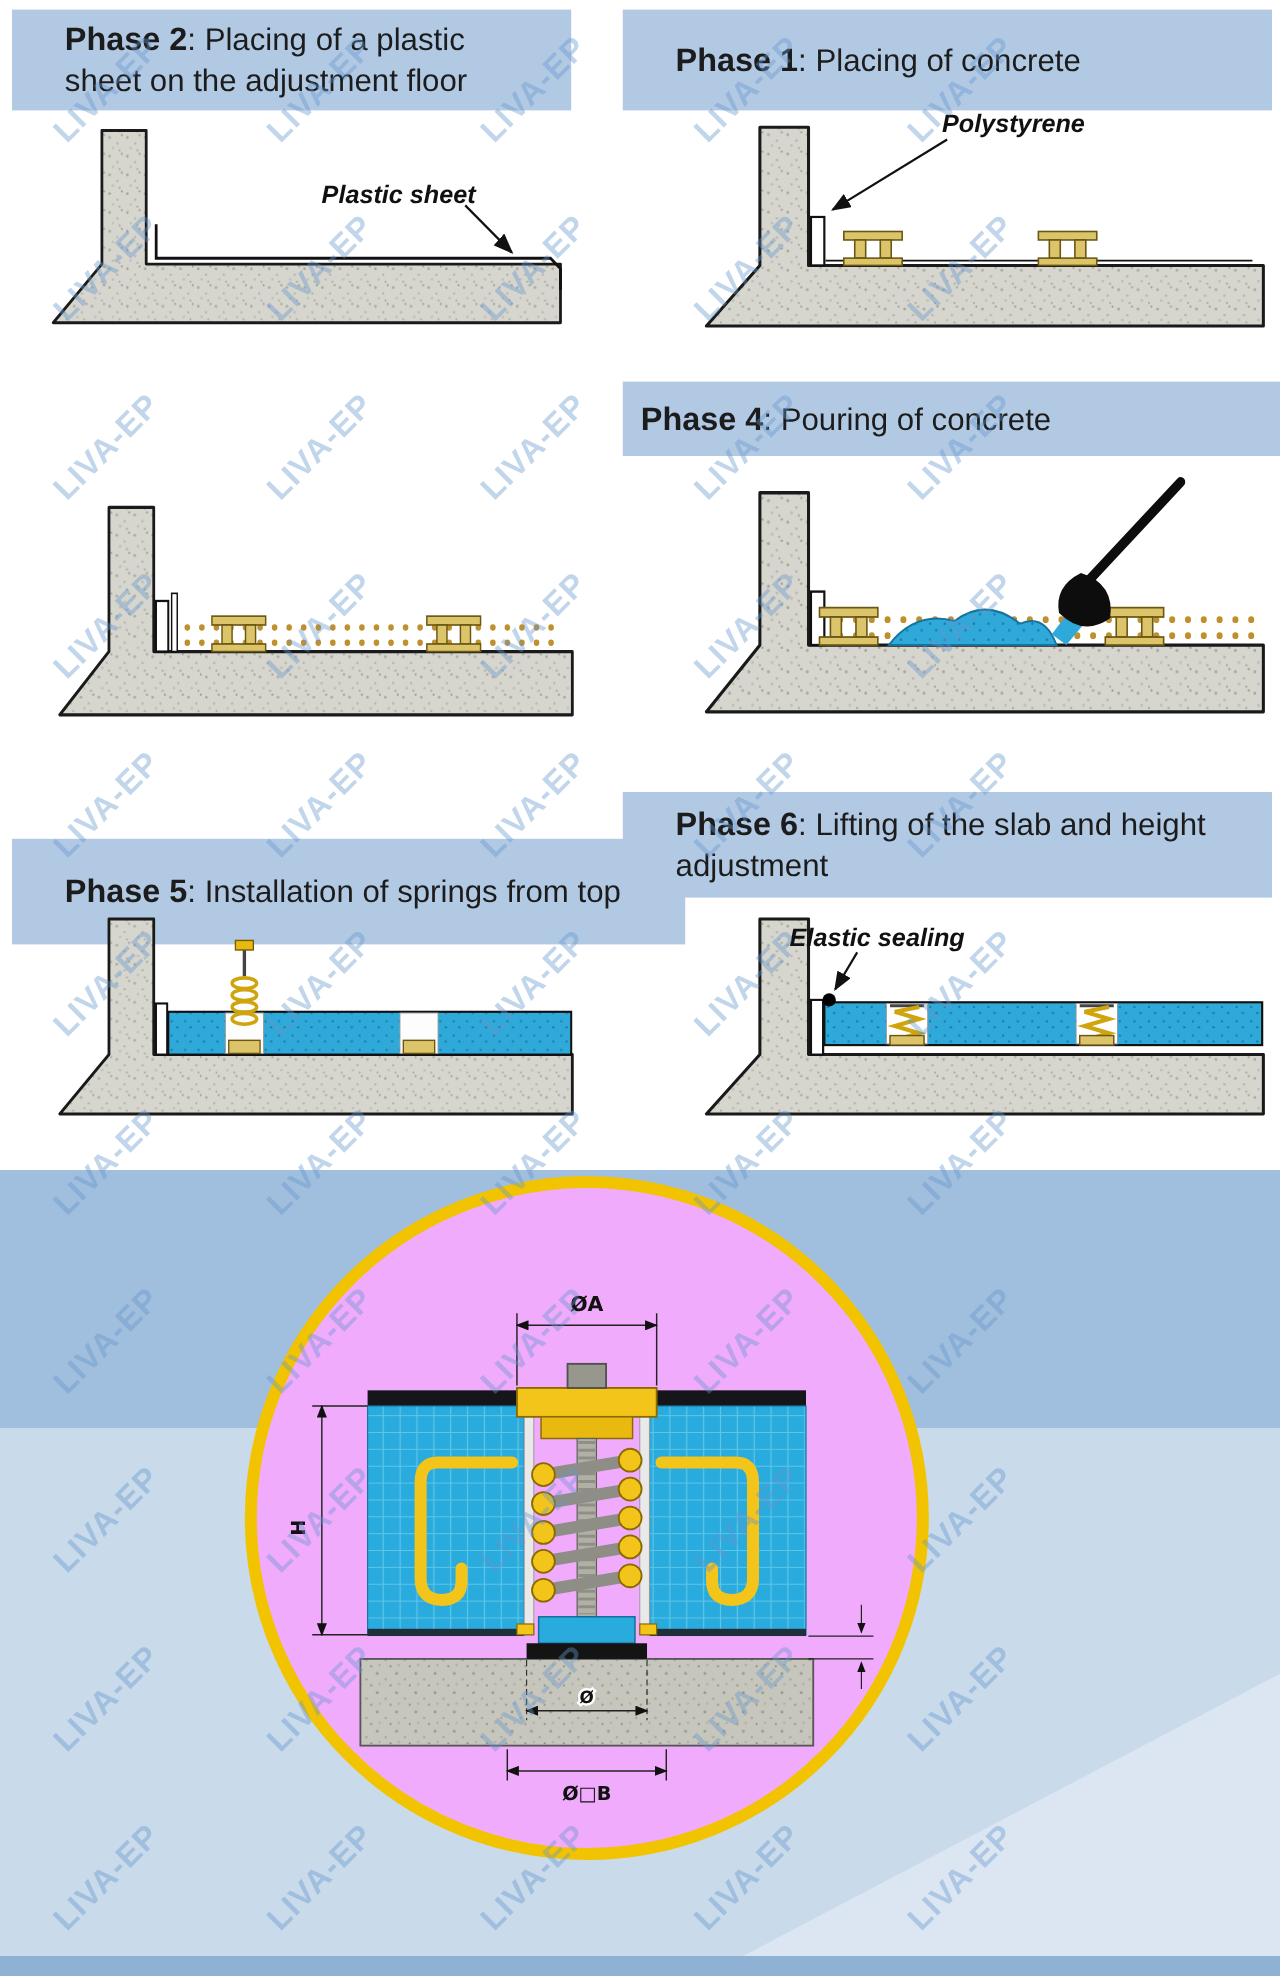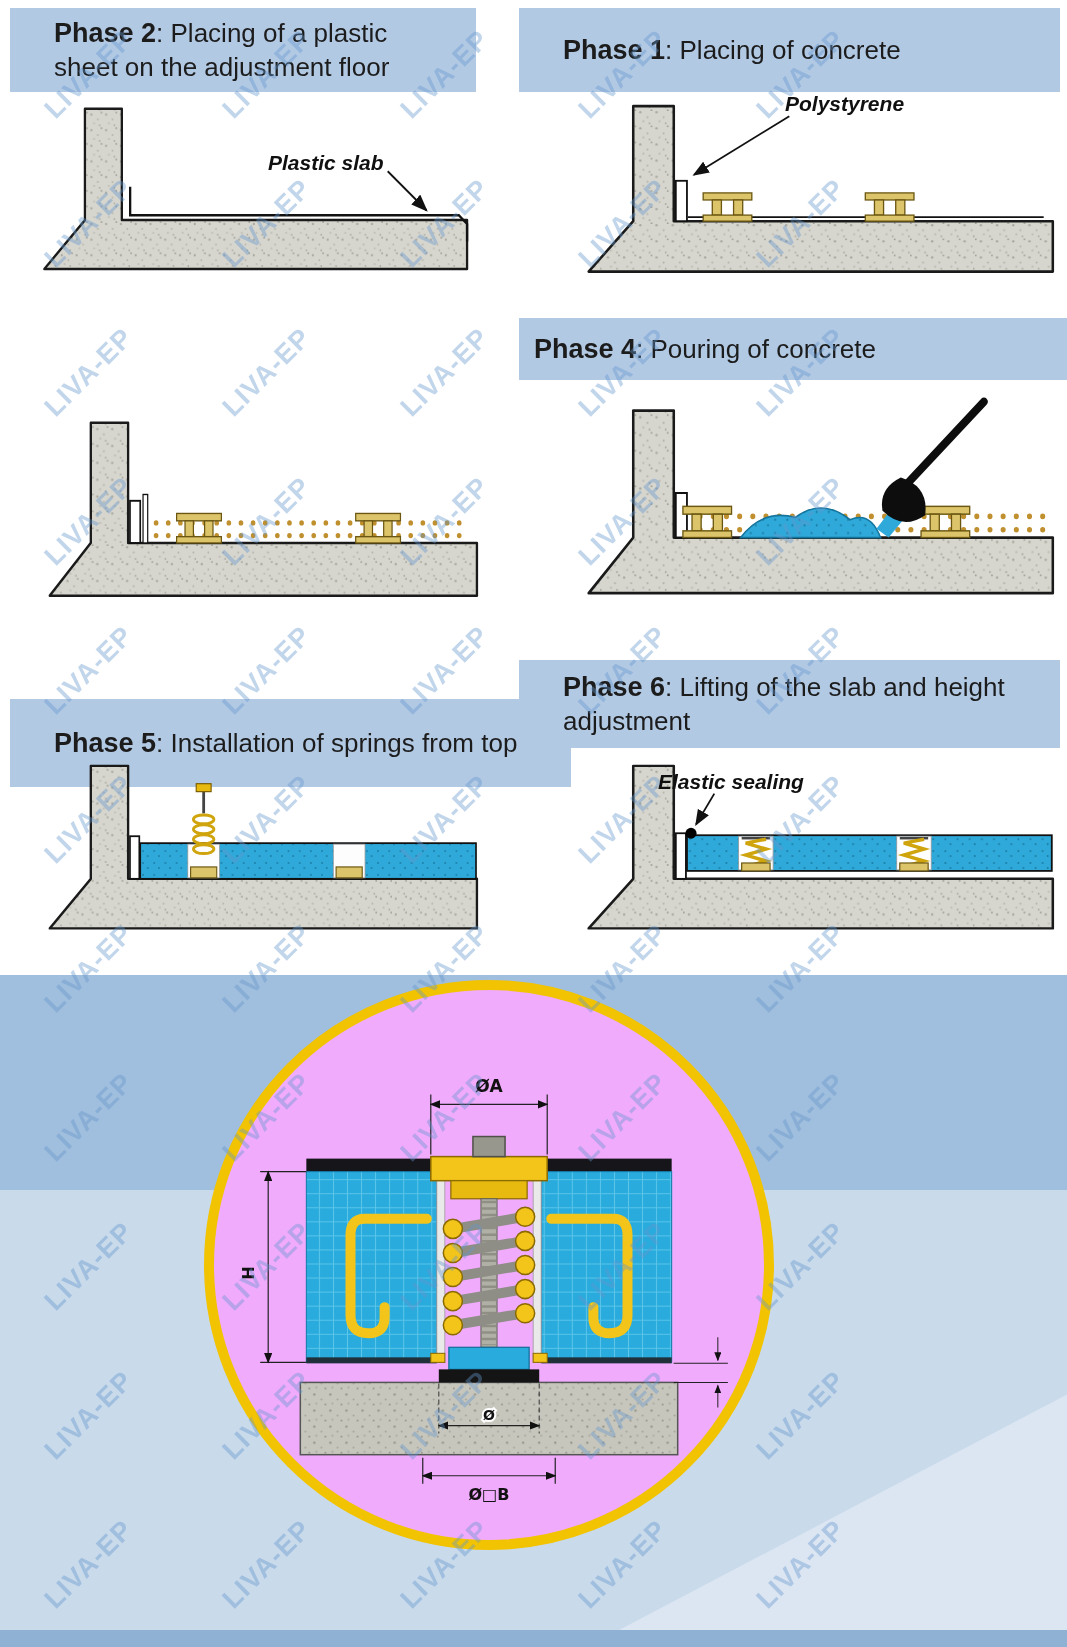--- a/index.html
+++ b/index.html
@@ -91,21 +91,21 @@
   <div class="phase-header" style="left:519px;top:660px;width:541px;height:88px">
     <div><span class="ph-num">Phase 6</span><span>: Lifting of the slab and height adjustment</span></div>
   </div>
 
   <div class="illus" style="left:0;top:95px;width:480px;height:215px">
     <svg viewBox="0 0 520 220" preserveAspectRatio="none">
       <path d="M92 14 L132 14 L132 128 L506 128 L506 178 L48 178 L92 128 Z" fill="url(#concTex)" stroke="#1a1a1a" stroke-width="2.5" stroke-linejoin="round"></path>
       <path d="M141 94 L141 123 L497 123 L506 132 L506 150" fill="none" stroke="#111" stroke-width="2.5"></path>
       <line x1="420" y1="78" x2="462" y2="118" stroke="#111" stroke-width="2" marker-end="url(#arrB)"></line>
     </svg>
-    <div class="anno" style="left:268px;top:56px">Plastic slab</div>
+    <div class="anno" style="left:268px;top:56px">Plastic sheet</div>
   </div>
 
   <div class="illus" style="left:540px;top:92px;width:527px;height:222px">
     <svg viewBox="0 0 520 220" preserveAspectRatio="none">
       <path d="M92 14 L132 14 L132 128 L506 128 L506 178 L48 178 L92 128 Z" fill="url(#concTex)" stroke="#1a1a1a" stroke-width="2.5" stroke-linejoin="round"></path>
       <line x1="146" y1="124" x2="497" y2="124" stroke="#111" stroke-width="1.5"></line>
       <rect x="134" y="88" width="11" height="40" fill="#ffffff" stroke="#111" stroke-width="1.8"></rect>
       <g transform="translate(185 0)">
         <rect x="-24" y="100" width="48" height="7" fill="#dcc46a" stroke="#6b5712" stroke-width="1.3"></rect>
         <rect x="-15" y="107" width="9" height="15" fill="#dcc46a" stroke="#6b5712" stroke-width="1.3"></rect>

